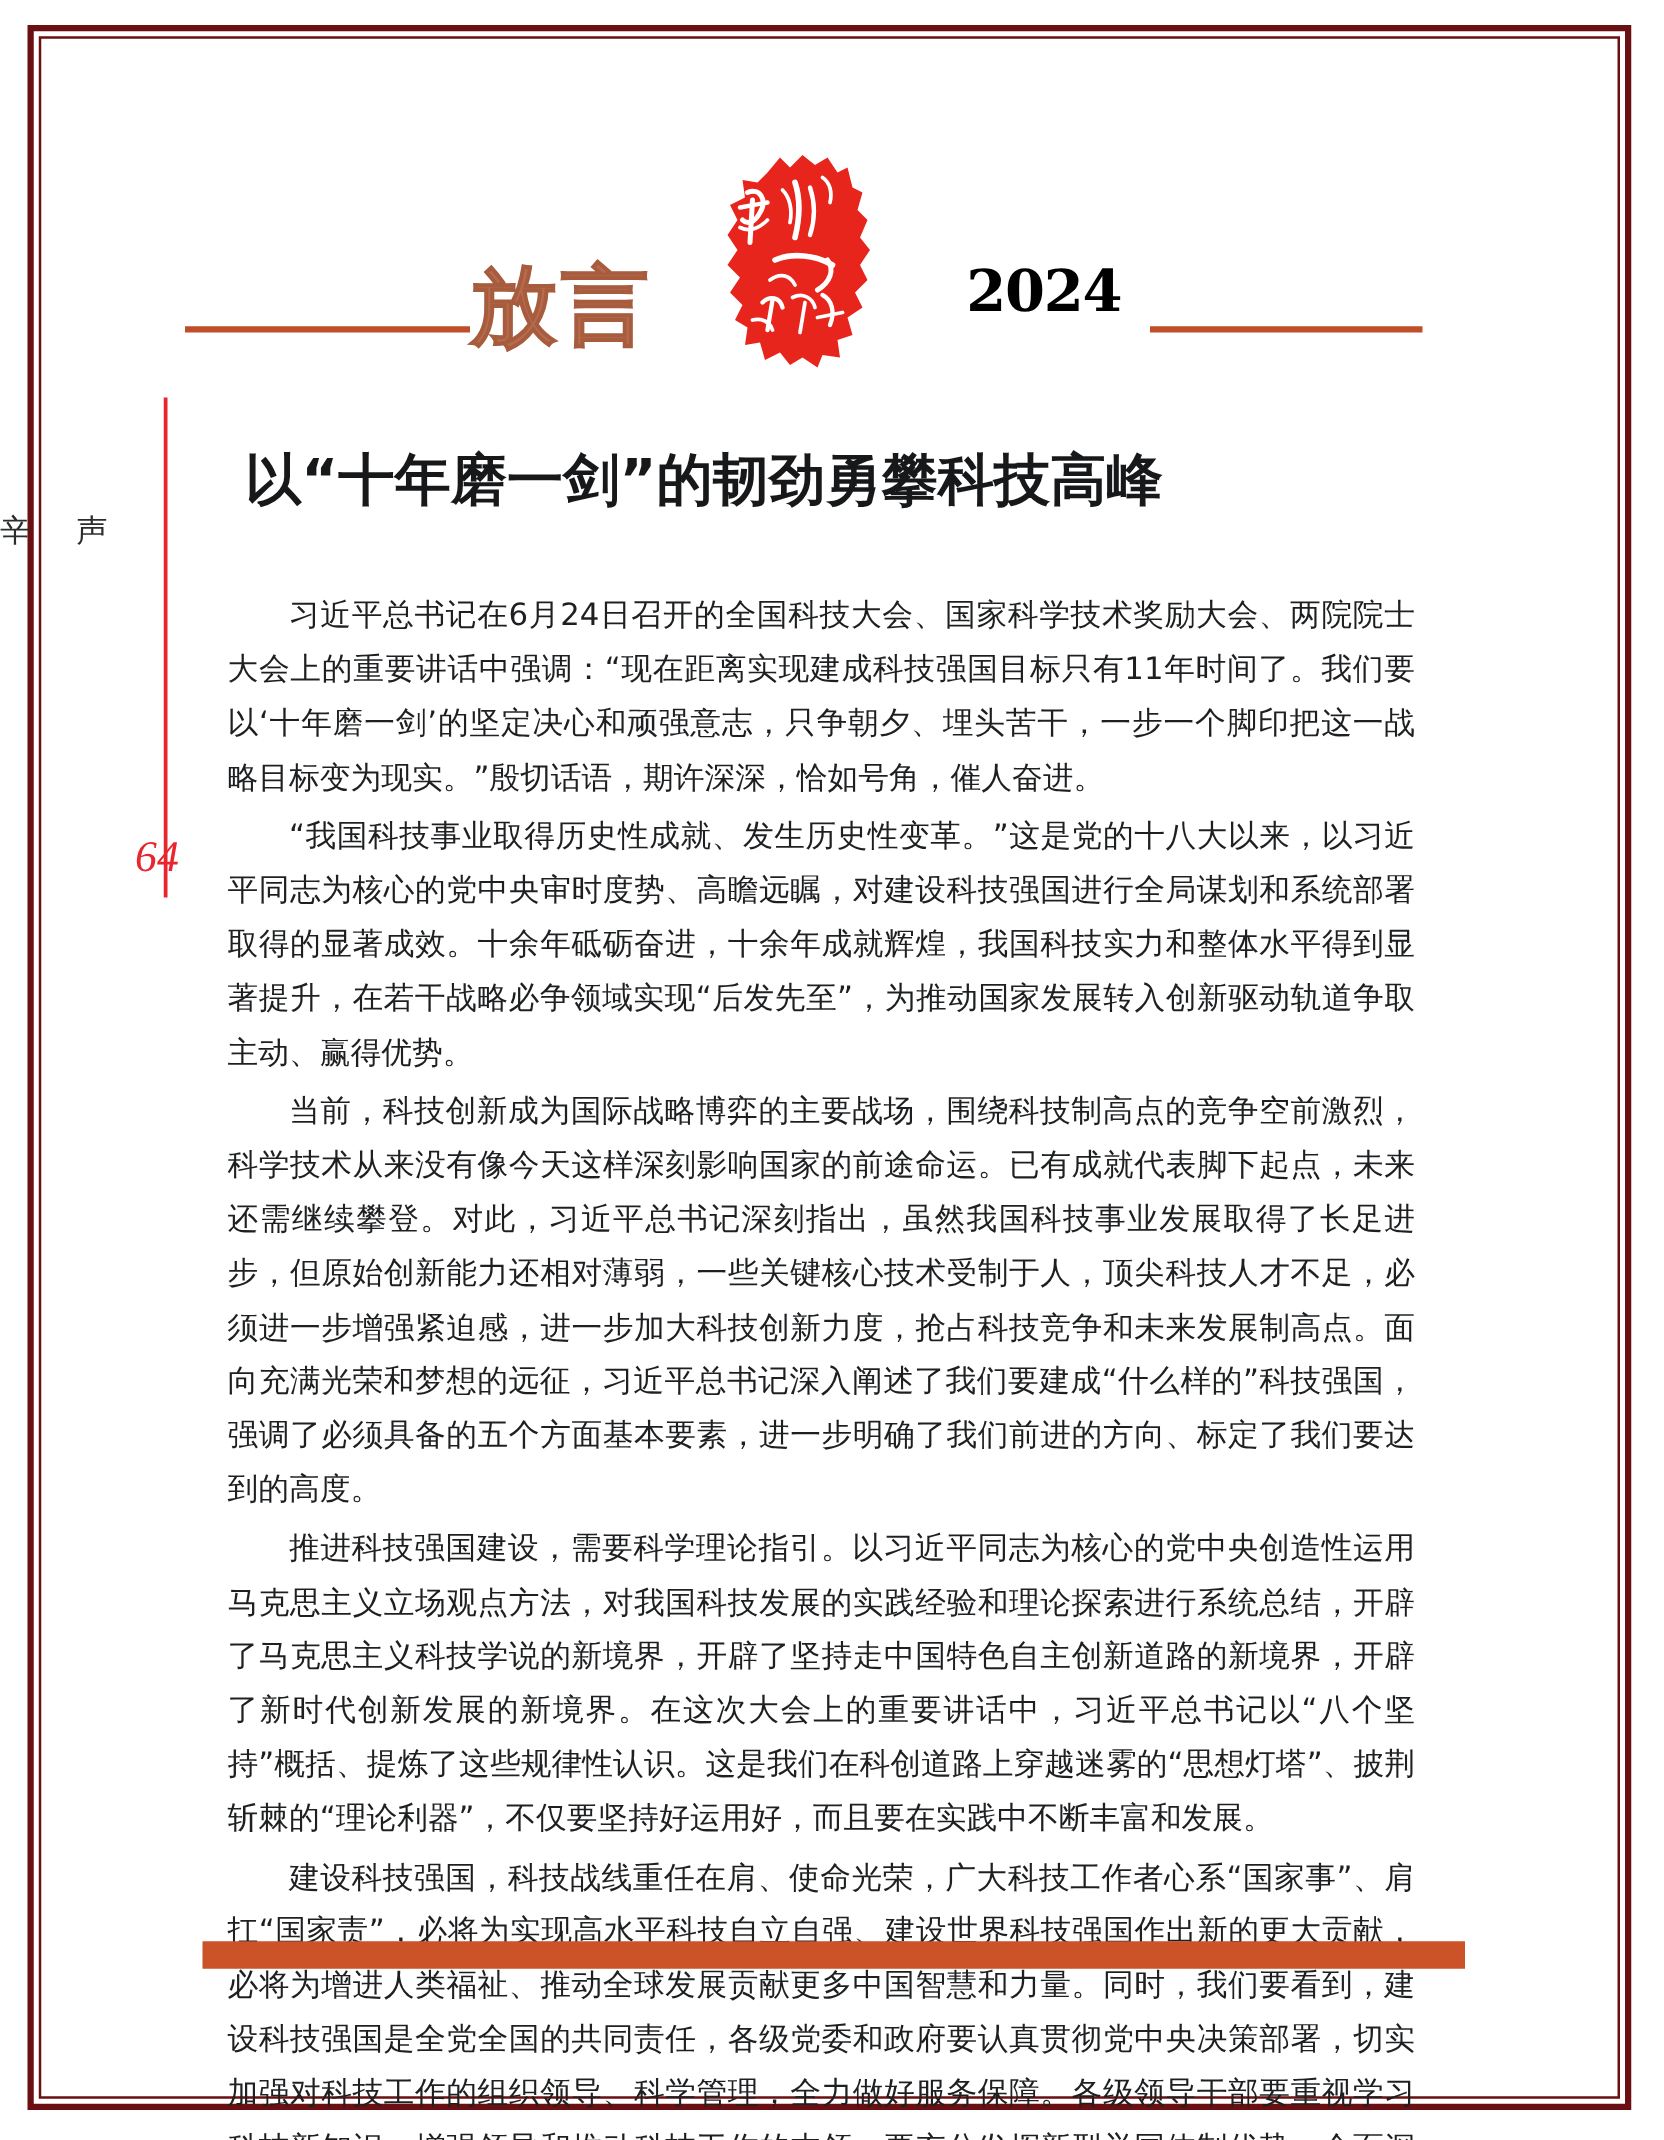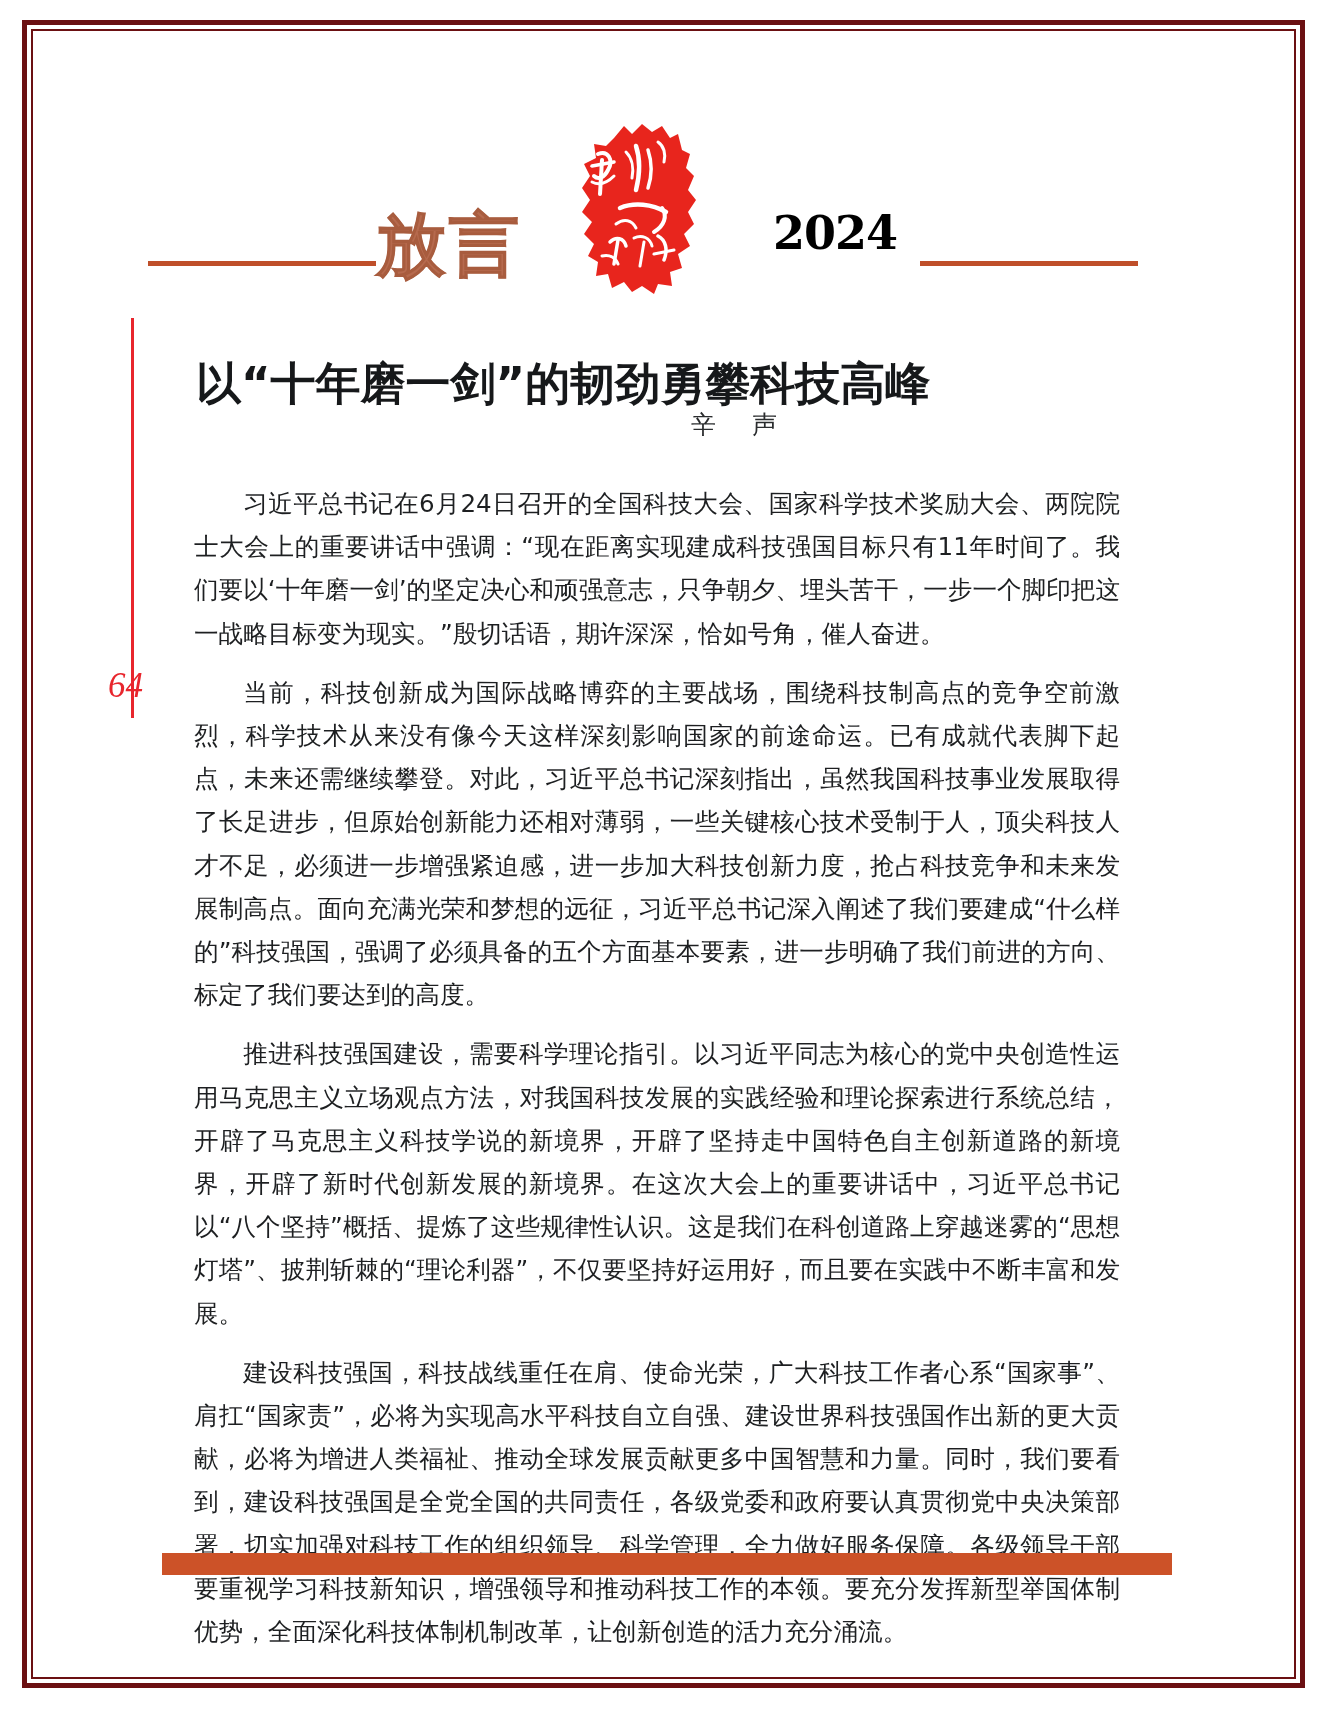--- a/index.html
+++ b/index.html
@@ -109,26 +109,25 @@
     line-height: 1.15;
     color: #16181a;
     letter-spacing: 0px;
     white-space: nowrap;
   }
   .author {
     position: absolute;
     left: 0px;
     top: 408px;
     width: 780px;
-    text-align: right;
+    text-align: left;
     font-family: "DejaVu Sans", "Liberation Sans", sans-serif;
     font-size: 25px;
     color: #2a2c2e;
     letter-spacing: 14px;
-    padding-left: 11px;
   }
   .page-number {
     position: absolute;
     left: 108px;
     top: 666px;
     font-family: "Liberation Serif", "DejaVu Serif", serif;
     font-style: italic;
     font-size: 35px;
     color: #e8262d;
   }
@@ -140,21 +139,21 @@
     top: 466px;
     width: 958px;
     font-family: "DejaVu Sans", "Liberation Sans", sans-serif;
     font-size: 24.6px;
     line-height: 43.2px;
     color: #1d1f21;
     text-align: justify;
     text-justify: inter-character;
   }
   .body-text p {
-    margin: 16px;
+    margin: 4px;
     text-indent: 2em;
   }
 
   
   .footer-bar {
     position: absolute;
     left: 162px;
     top: 1553px;
     width: 1010px;
     height: 22px;
@@ -213,20 +212,21 @@
   <div class="red-bar"></div>
 
   <h1 class="title">以“十年磨一剑”的韧劲勇攀科技高峰</h1>
 
   <div class="author">辛 声</div>
 
   <div class="page-number">64</div>
 
   <div class="body-text">
     <p>习近平总书记在6月24日召开的全国科技大会、国家科学技术奖励大会、两院院士大会上的重要讲话中强调：“现在距离实现建成科技强国目标只有11年时间了。我们要以‘十年磨一剑’的坚定决心和顽强意志，只争朝夕、埋头苦干，一步一个脚印把这一战略目标变为现实。”殷切话语，期许深深，恰如号角，催人奋进。</p>
+    <p>“我国科技事业取得历史性成就、发生历史性变革。”这是党的十八大以来，以习近平同志为核心的党中央审时度势、高瞻远瞩，对建设科技强国进行全局谋划和系统部署取得的显著成效。十余年砥砺奋进，十余年成就辉煌，我国科技实力和整体水平得到显著提升，在若干战略必争领域实现“后发先至”，为推动国家发展转入创新驱动轨道争取主动、赢得优势。</p>
     <p>当前，科技创新成为国际战略博弈的主要战场，围绕科技制高点的竞争空前激烈，科学技术从来没有像今天这样深刻影响国家的前途命运。已有成就代表脚下起点，未来还需继续攀登。对此，习近平总书记深刻指出，虽然我国科技事业发展取得了长足进步，但原始创新能力还相对薄弱，一些关键核心技术受制于人，顶尖科技人才不足，必须进一步增强紧迫感，进一步加大科技创新力度，抢占科技竞争和未来发展制高点。面向充满光荣和梦想的远征，习近平总书记深入阐述了我们要建成“什么样的”科技强国，强调了必须具备的五个方面基本要素，进一步明确了我们前进的方向、标定了我们要达到的高度。</p>
     <p>推进科技强国建设，需要科学理论指引。以习近平同志为核心的党中央创造性运用马克思主义立场观点方法，对我国科技发展的实践经验和理论探索进行系统总结，开辟了马克思主义科技学说的新境界，开辟了坚持走中国特色自主创新道路的新境界，开辟了新时代创新发展的新境界。在这次大会上的重要讲话中，习近平总书记以“八个坚持”概括、提炼了这些规律性认识。这是我们在科创道路上穿越迷雾的“思想灯塔”、披荆斩棘的“理论利器”，不仅要坚持好运用好，而且要在实践中不断丰富和发展。</p>
     <p>建设科技强国，科技战线重任在肩、使命光荣，广大科技工作者心系“国家事”、肩扛“国家责”，必将为实现高水平科技自立自强、建设世界科技强国作出新的更大贡献，必将为增进人类福祉、推动全球发展贡献更多中国智慧和力量。同时，我们要看到，建设科技强国是全党全国的共同责任，各级党委和政府要认真贯彻党中央决策部署，切实加强对科技工作的组织领导、科学管理，全力做好服务保障。各级领导干部要重视学习科技新知识，增强领导和推动科技工作的本领。要充分发挥新型举国体制优势，全面深化科技体制机制改革，让创新创造的活力充分涌流。</p>
 
   </div>
 
   <div class="footer-bar"></div>
 
 </div>
 

